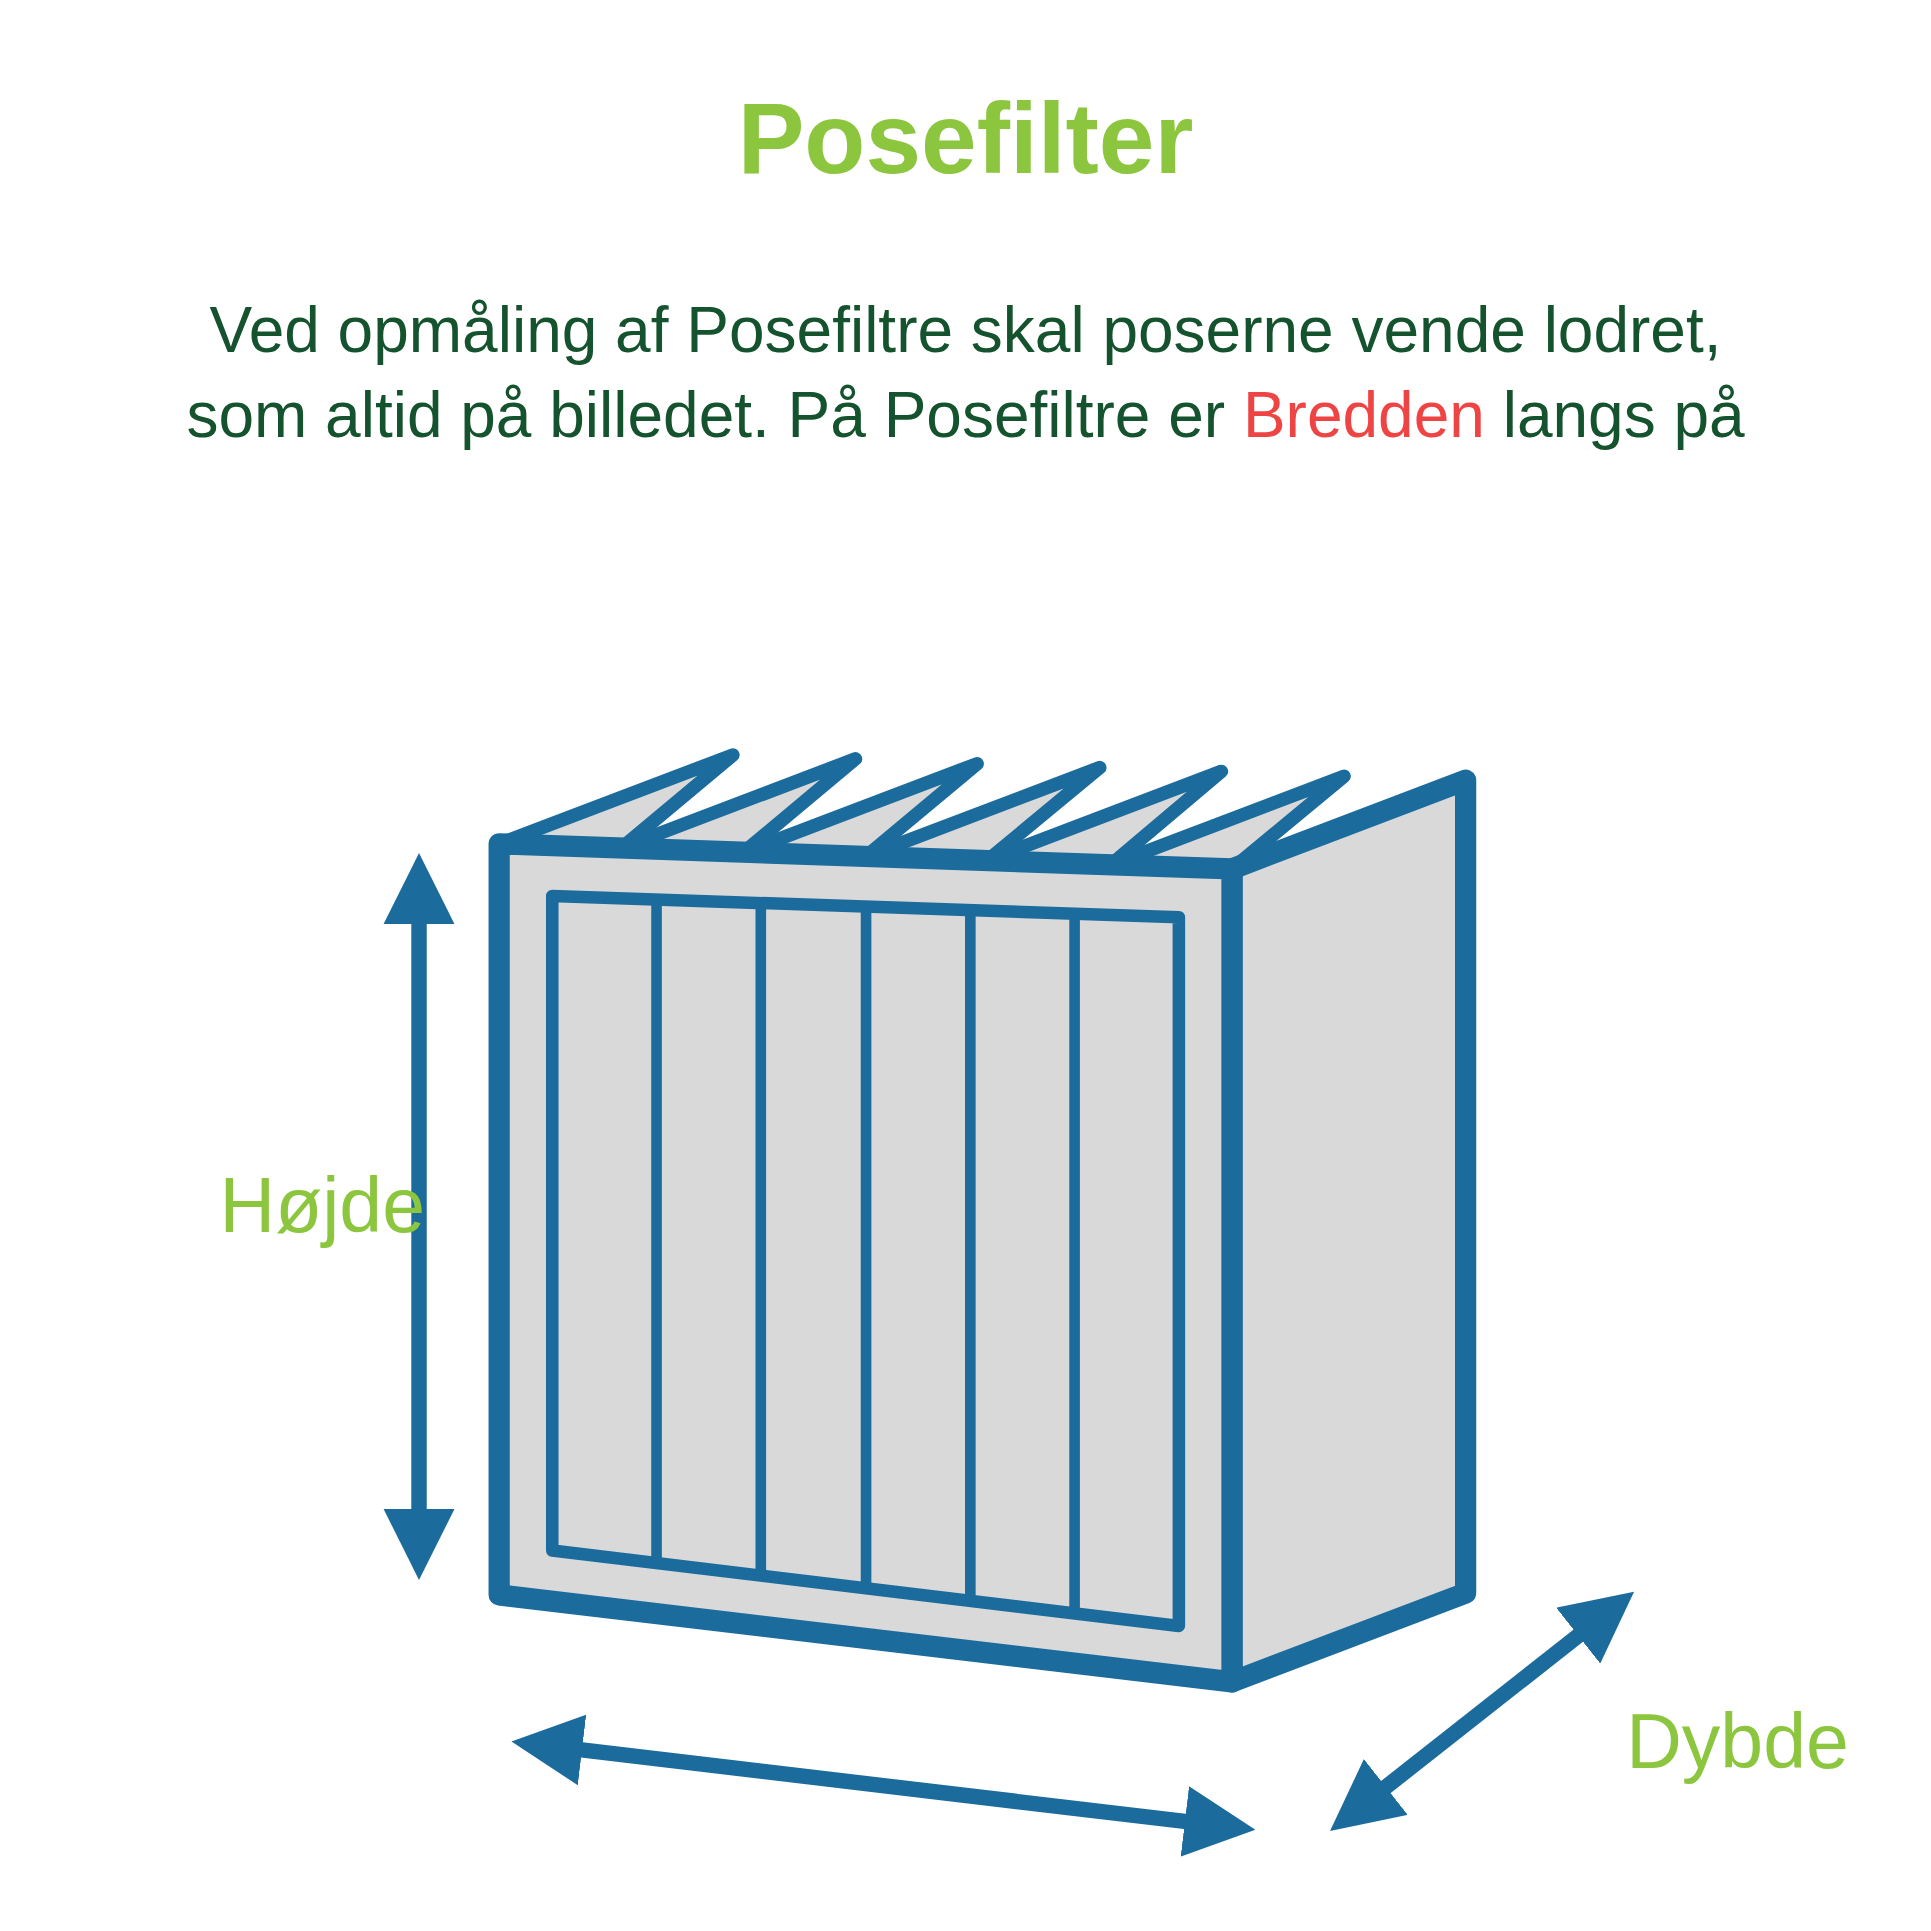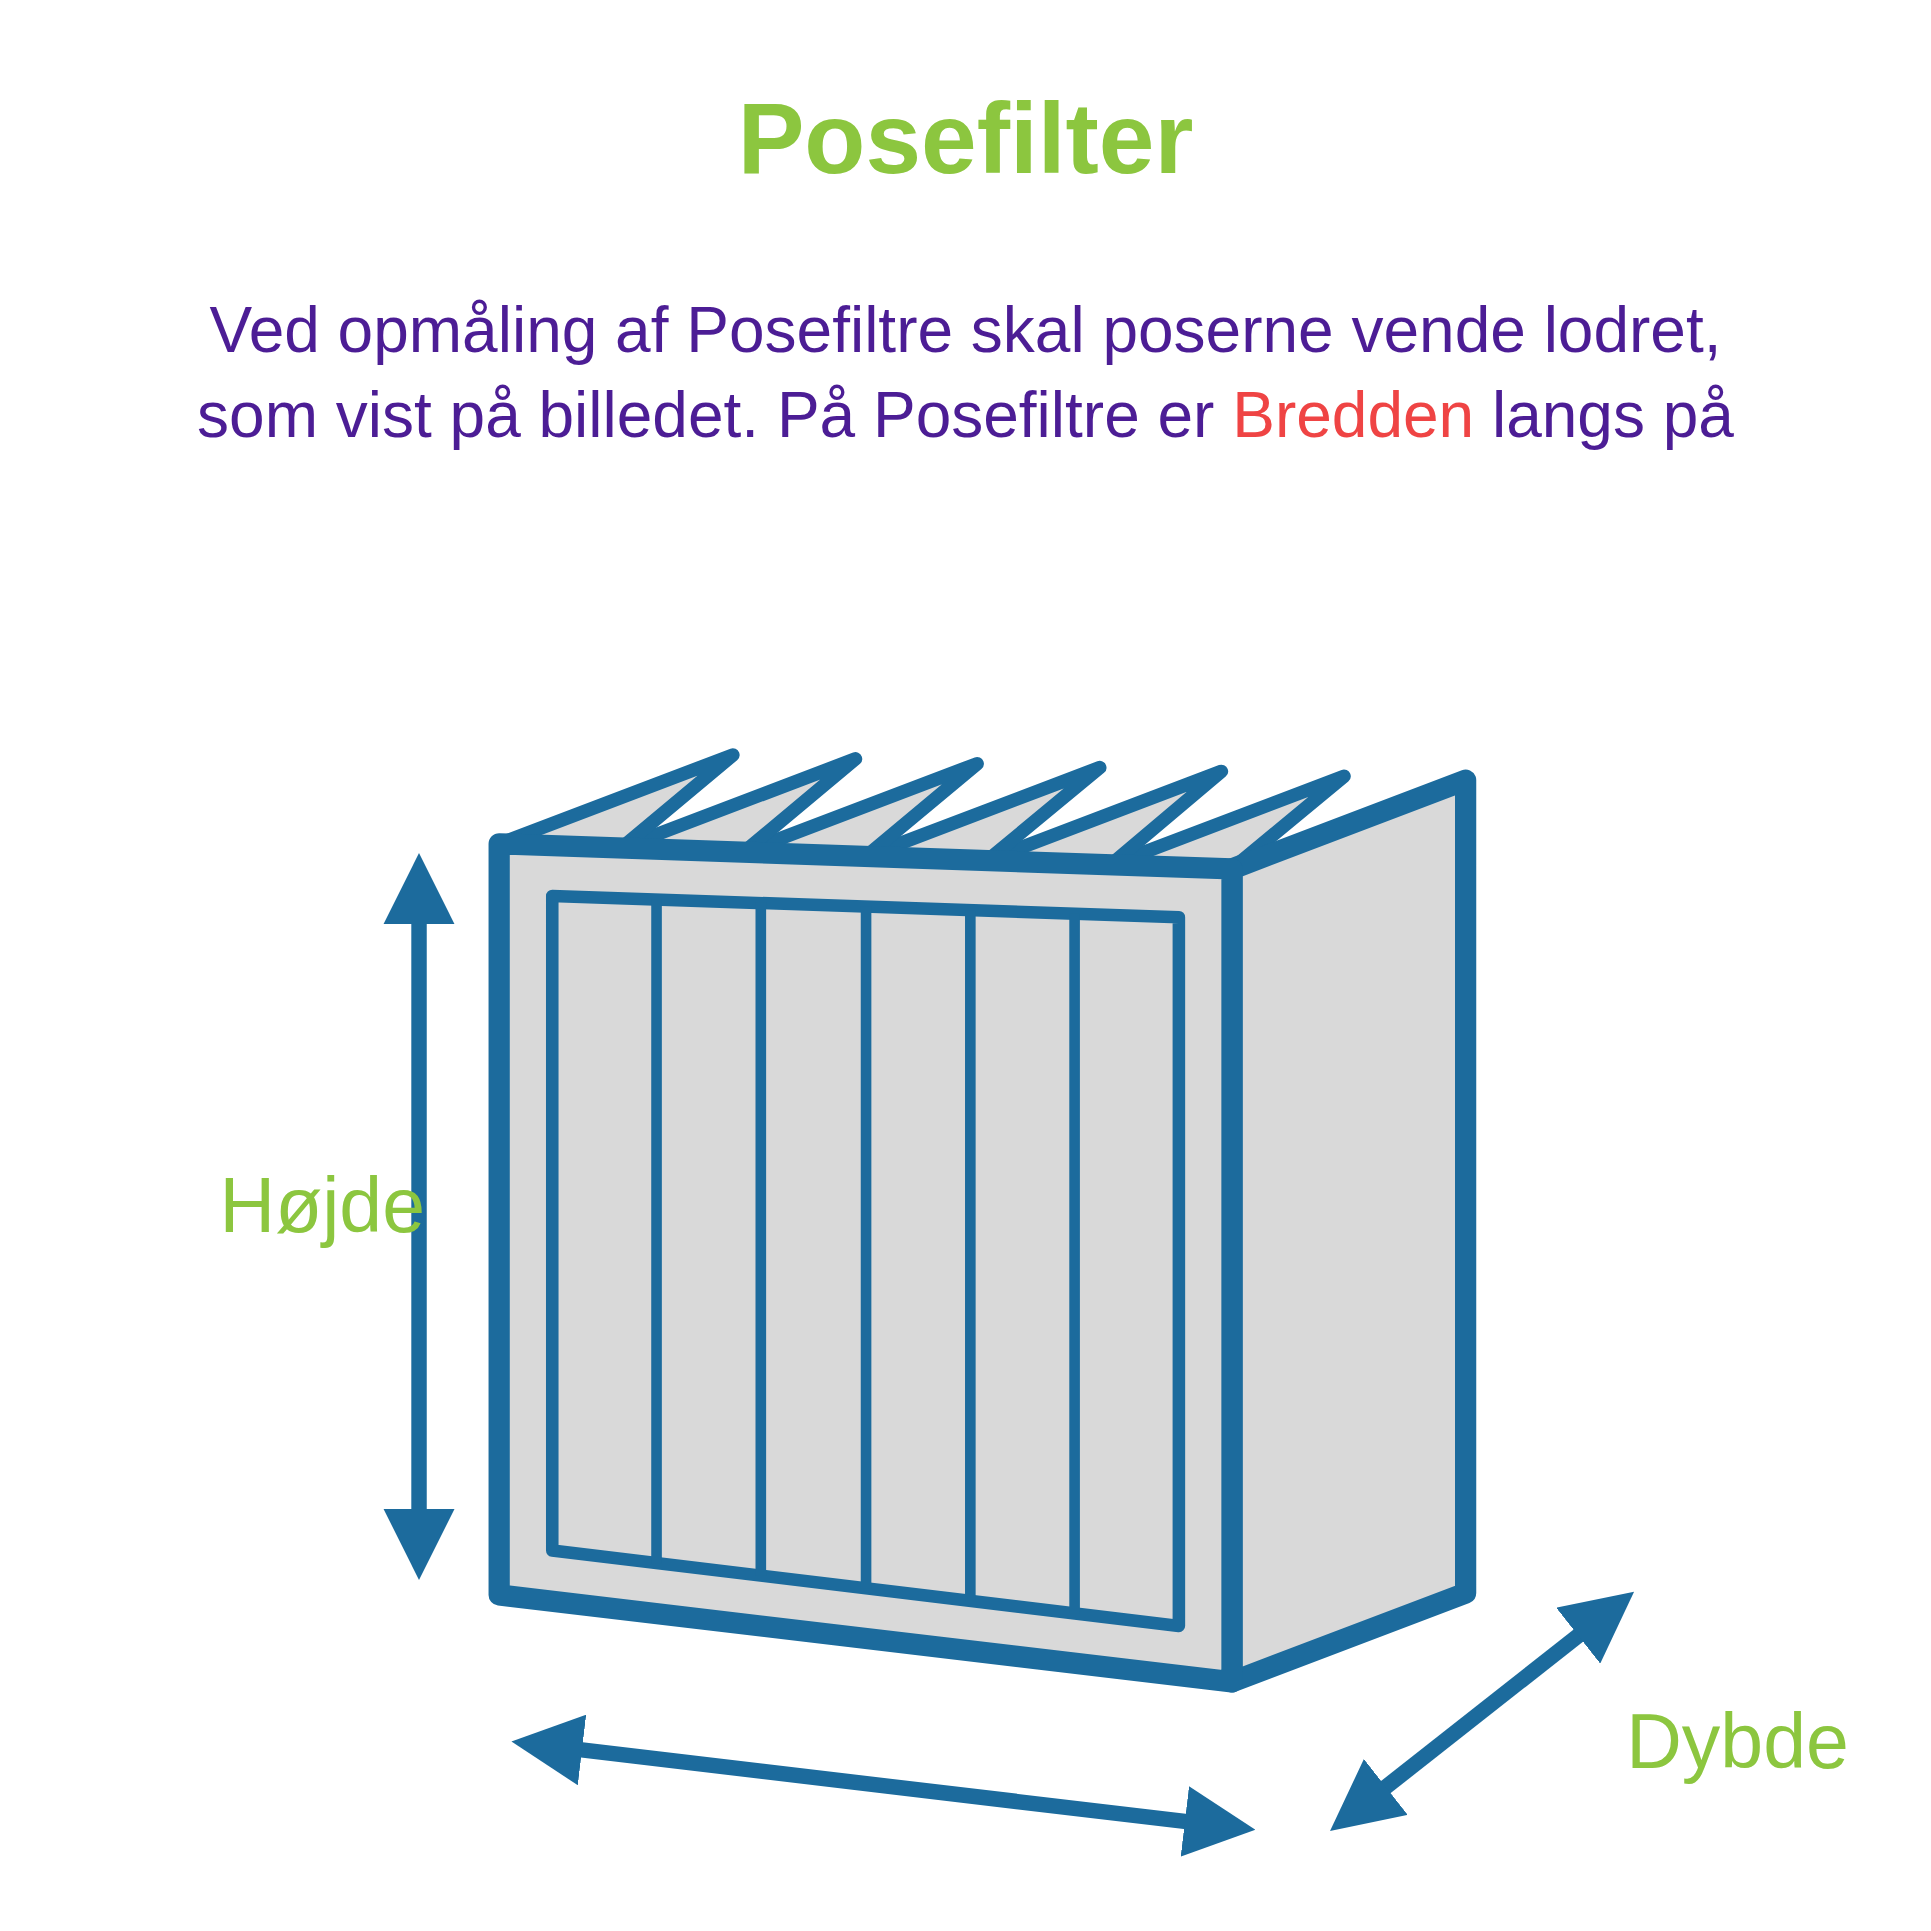--- a/index.html
+++ b/index.html
@@ -25,21 +25,21 @@
   .intro {
     position: absolute;
     top: 288px; left: 0;
     width: 100%;
     text-align: center;
     font-size: 64px;
     line-height: 85px;
     color: #1C6B9D;
   }
   .intro .line { display: block; }
-  .intro .seg-blue { color: #4c1d95; }
+  .intro .seg-blue { color: #14532d; }
   .intro .seg-green { color: #ef4444; }
   .illustration {
     position: absolute;
     left: 0; top: 0;
     width: 1931px;
     height: 1931px;
   }
   .gray-fill { fill: #D9D9D9; }
   .outline { stroke: #1C6B9D; stroke-linejoin: round; }
   .arrow { stroke: #1C6B9D; stroke-width: 16; fill: none; stroke-linecap: butt; }
@@ -55,21 +55,21 @@
 </style>
 </head>
 <body>
 
 <div class="page">
 
   <h1 class="title">Posefilter</h1>
 
   <div class="intro">
     <span class="line"><span class="seg-blue">Ved opmåling af Posefiltre skal poserne vende lodret,</span></span>
-    <span class="line"><span class="seg-blue">som vist på billedet. På Posefiltre er </span><span class="seg-green">Bredden</span><span class="seg-blue"> langs på</span></span>
+    <span class="line"><span class="seg-blue">som altid på billedet. På Posefiltre er </span><span class="seg-green">Bredden</span><span class="seg-blue"> langs på</span></span>
   </div>
 
   <svg class="illustration" viewBox="0 0 2000 2000" xmlns="http://www.w3.org/2000/svg">
     <defs>
       <marker id="arrowhead" viewBox="0 0 10 10" refX="7.5" refY="5" markerWidth="4.6" markerHeight="4.6" orient="auto-start-reverse" markerUnits="strokeWidth">
         <path d="M 0 0 L 10 5 L 0 10 Z" fill="#1C6B9D"></path>
       </marker>
     </defs>
 
     <g>

